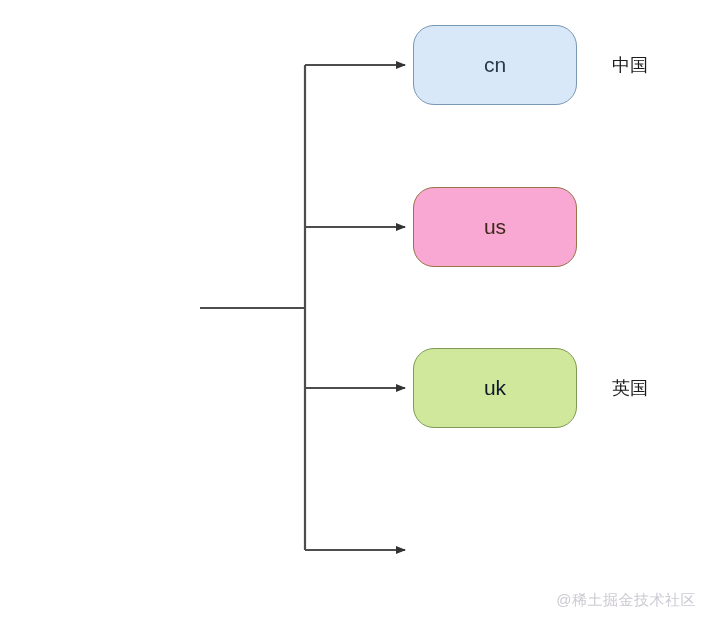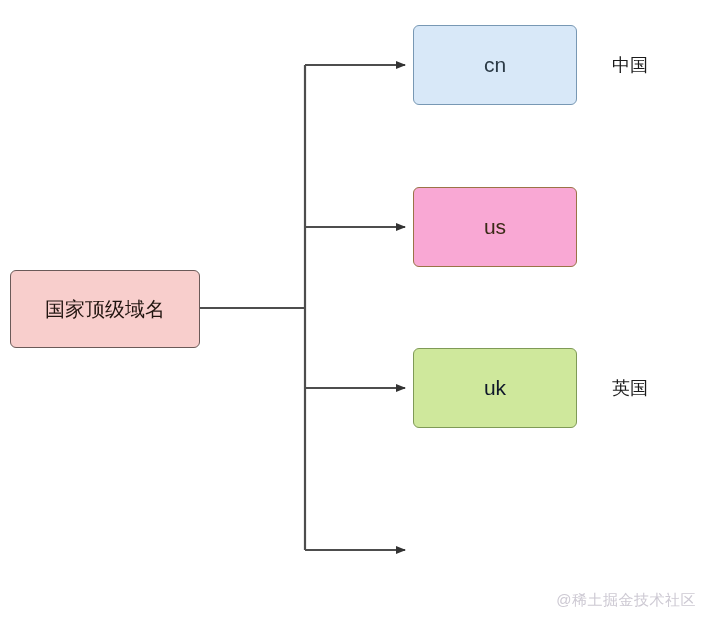--- a/index.html
+++ b/index.html
@@ -21,21 +21,21 @@
     position: absolute;
     left: 0;
     top: 0;
     width: 716px;
     height: 618px;
     pointer-events: none;
   }
   .node {
     position: absolute;
     box-sizing: border-box;
-    border-radius: 6px;
+    border-radius: 21px;
     display: flex;
     align-items: center;
     justify-content: center;
     text-align: center;
     line-height: 1.2;
   }
   .node-root {
     left: 10px;
     top: 270px;
     width: 190px;
@@ -119,23 +119,20 @@
 
     <path d="M305,65 L405,65" fill="none" stroke="#4d4d4d" stroke-width="2.2" marker-end="url(#arrowhead)"></path>
 
     <path d="M305,227 L405,227" fill="none" stroke="#4d4d4d" stroke-width="2.2" marker-end="url(#arrowhead)"></path>
 
     <path d="M305,388 L405,388" fill="none" stroke="#4d4d4d" stroke-width="2.2" marker-end="url(#arrowhead)"></path>
 
     <path d="M305,550 L405,550" fill="none" stroke="#4d4d4d" stroke-width="2.2" marker-end="url(#arrowhead)"></path>
   </svg>
 
-  <div class="node node-root">
-    <span>国家顶级域名</span>
-  </div>
 
   <div class="node node-child node-cn">
     <span>cn</span>
   </div>
 
   <div class="node node-child node-us">
     <span>us</span>
   </div>
 
   <div class="node node-child node-uk">

